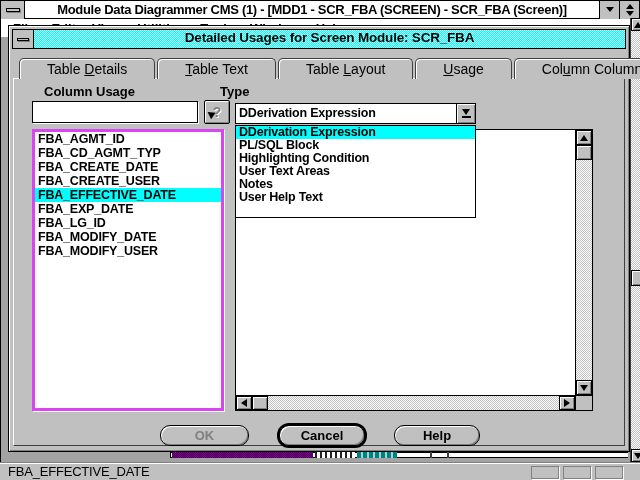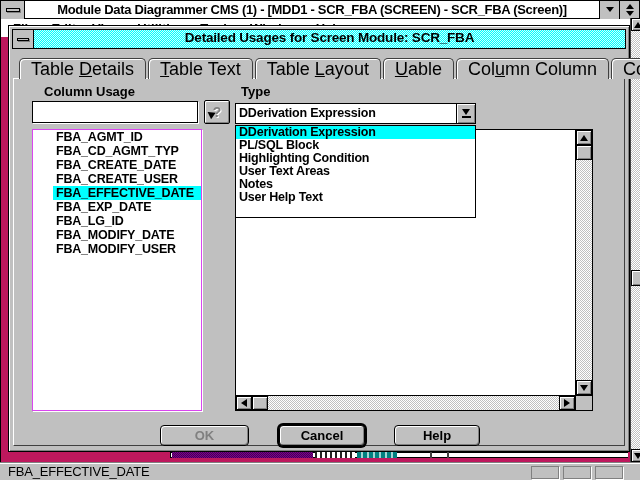--- a/index.html
+++ b/index.html
@@ -2,21 +2,21 @@
 <html><head>
 <meta charset="utf-8">
 <style>
   * { margin:0; padding:0; box-sizing:border-box; }
   html,body { width:640px; height:480px; overflow:hidden; }
   body {
     font-family:"Liberation Sans","DejaVu Sans",sans-serif;
     background:#c0c0c0;
     position:relative;
   }
-  .screen { position:absolute; inset:0; width:640px; height:480px; background:#be185d; box-shadow: inset 0 0 0 1px #000; }
+  .screen { position:absolute; inset:0; width:640px; height:480px; background:#a3a3a3; box-shadow: inset 0 0 0 1px #000; }
 
   
   .app-titlebar { position:absolute; left:1px; top:1px; width:638px; height:18px; background:#fff; border-bottom:1px solid #000; display:flex; align-items:center; }
   .sysbox { width:24px; height:18px; background:#c0c0c0; border-right:1px solid #000; display:flex; align-items:center; justify-content:center; flex:none; }
   .sysbar { width:14px; height:4px; background:#c0c0c0; border:1px solid #000; box-shadow:1px 1px 0 #808080; }
   .app-title { flex:1; text-align:center; font-weight:bold; font-size:13px; letter-spacing:-0.3px; white-space:nowrap; overflow:hidden; color:#000; }
   .tb-btn { width:20px; height:18px; background:#c0c0c0; border-left:1px solid #000; display:flex; flex-direction:column; align-items:center; justify-content:center; flex:none; cursor:default; }
   .tri-dn { width:0; height:0; border-left:4px solid transparent; border-right:4px solid transparent; border-top:5px solid #000; }
   .tri-up { width:0; height:0; border-left:4px solid transparent; border-right:4px solid transparent; border-bottom:5px solid #000; }
   .tb-btn .gap { height:2px; }
@@ -40,34 +40,34 @@
   
   .dialog { position:absolute; left:8px; top:25px; width:622px; height:427px; background:#c0c0c0; border:1px solid #000; box-shadow:inset 1px 1px 0 #fff, inset -1px -1px 0 #808080; z-index:5; }
   .dlg-titlebar { position:absolute; left:3px; top:3px; width:614px; height:20px; display:flex; }
   .dlg-sysbox { width:22px; height:20px; background:#c0c0c0; border:1px solid #000; display:flex; align-items:center; justify-content:center; flex:none; }
   .dlg-sysbox .sysbar { width:12px; height:3px; }
   .dlg-titlecyan { flex:1; border:1px solid #000; border-left:none; background:conic-gradient(#00ffff 25%,#ccffff 0 50%,#00ffff 0 75%,#ccffff 0); background-size:2px 2px; display:flex; justify-content:center; }
   .dlg-title { font-weight:bold; font-size:13.5px; color:#000; letter-spacing:-0.2px; }
 
   
   .tabs { position:absolute; left:10px; top:29px; width:606px; height:24px; display:flex; align-items:flex-end; z-index:3; }
-  .tab { height:21px; background:#c0c0c0; border:1px solid #404040; border-bottom:none; border-radius:5px 5px 0 0; box-shadow:inset 1px 1px 0 #fff; font-size:18px; color:#000; padding:0 11px; display:flex; align-items:center; margin-right:2px; white-space:nowrap; }
+  .tab { height:21px; background:#c0c0c0; border:1px solid #404040; border-bottom:none; border-radius:5px 5px 0 0; box-shadow:inset 1px 1px 0 #fff; font-size:14px; color:#000; padding:0 27px; display:flex; align-items:center; margin-right:2px; white-space:nowrap; }
   .tab.active { height:24px; font-weight:bold; font-size:13px; z-index:4; padding:0 12px; }
   .mn { text-decoration:underline; }
 
   
   .panel { position:absolute; left:4px; top:52px; width:612px; height:368px; background:#c0c0c0; border:1px solid #404040; border-top-color:#fff; border-left-color:#fff; z-index:2; }
   .lbl { position:absolute; font-weight:bold; font-size:13px; color:#000; }
 
   .win-input { position:absolute; left:18px; top:22px; width:166px; height:22px; background:#fff; border:1px solid #000; box-shadow:1px 1px 0 #fff; font:bold 13px "Liberation Sans",sans-serif; padding:0 3px; }
   .lov-btn { position:absolute; left:190px; top:21px; width:26px; height:24px; background:#c0c0c0; border:1px solid #000; border-radius:2px; box-shadow:inset 1px 1px 0 #fff, inset -1px -1px 0 #808080; display:flex; align-items:center; justify-content:center; }
   .lov-glyph { position:relative; font-weight:bold; font-size:14px; color:#808080; text-shadow:1px 1px 0 #fff; }
   .lov-glyph::after { content:""; position:absolute; left:-6px; top:6px; width:0; height:0; border-top:4px solid transparent; border-bottom:4px solid transparent; border-right:7px solid #000; transform:rotate(35deg); }
 
-  .listbox { position:absolute; left:18px; top:50px; width:170px; height:282px; background:#fff; border:1px solid #d946ef; box-shadow:1px 1px 0 #fff; overflow:hidden;padding-left:20px; }
+  .listbox { position:absolute; left:18px; top:50px; width:192px; height:282px; background:#fff; border:3px solid #d946ef; box-shadow:1px 1px 0 #fff; overflow:hidden; }
   .list-item { height:14px; line-height:14px; font-weight:bold; font-size:12.5px; letter-spacing:-0.2px; padding-left:3px; white-space:nowrap; color:#000; }
   .list-item.selected { background:#00ffff; }
 
   .combo { position:absolute; left:221px; top:24px; width:241px; height:21px; background:#fff; border:1px solid #000; display:flex; }
   .combo-value { flex:1; font-weight:bold; font-size:12.5px; line-height:19px; padding-left:3px; letter-spacing:-0.2px; white-space:nowrap; overflow:hidden; }
   .combo-btn { width:19px; height:19px; background:#c0c0c0; border-left:1px solid #000; box-shadow:inset 1px 1px 0 #fff, inset -1px -1px 0 #808080; display:flex; flex-direction:column; align-items:center; justify-content:center; flex:none; }
   .combo-btn .bar { width:9px; height:2px; background:#000; margin-top:1px; }
 
   .dropdown { position:absolute; left:221px; top:46px; width:241px; height:93px; background:#fff; border:1px solid #000; z-index:6; overflow:hidden; }
   .dd-item { height:13px; line-height:13px; font-weight:bold; font-size:12.5px; letter-spacing:-0.2px; padding-left:3px; white-space:nowrap; color:#000; }
@@ -83,21 +83,21 @@
   .sb-track-v .sbtn { position:absolute; left:0; width:16px; height:15px; }
   .sb-track-h .sbtn { position:absolute; top:0; width:16px; height:14px; }
   .v-up { top:0; } .v-thumb { top:15px; height:16px; } .v-dn { bottom:0; }
   .h-left { left:0; } .h-thumb { left:16px; width:17px; height:14px; } .h-right { right:0; }
   .arr-u { width:0; height:0; border-left:4px solid transparent; border-right:4px solid transparent; border-bottom:6px solid #000; }
   .arr-d { width:0; height:0; border-left:4px solid transparent; border-right:4px solid transparent; border-top:6px solid #000; }
   .arr-l { width:0; height:0; border-top:4px solid transparent; border-bottom:4px solid transparent; border-right:6px solid #000; }
   .arr-r { width:0; height:0; border-top:4px solid transparent; border-bottom:4px solid transparent; border-left:6px solid #000; }
 
   
-  .btn { position:absolute; top:346px; height:21px; background:#c0c0c0; border:1px solid #000; border-radius:4px; box-shadow:inset 1px 1px 0 #fff, inset -1px -1px 0 #808080; font:bold 13px "Liberation Sans",sans-serif; color:#000; text-align:center; line-height:19px; }
+  .btn { position:absolute; top:346px; height:21px; background:#c0c0c0; border:1px solid #000; border-radius:10px; box-shadow:inset 1px 1px 0 #fff, inset -1px -1px 0 #808080; font:bold 13px "Liberation Sans",sans-serif; color:#000; text-align:center; line-height:19px; }
   .btn-ok { left:146px; width:89px; color:#808080; }
   .btn-cancel { left:265px; width:86px; box-shadow:0 0 0 2px #000, inset 1px 1px 0 #fff, inset -1px -1px 0 #808080; }
   .btn-help { left:380px; width:86px; }
 
   
   .statusbar { position:absolute; left:0; top:462px; width:640px; height:18px; background:#c0c0c0; border-top:1px solid #808080; box-shadow:inset 0 1px 0 #fff; display:flex; align-items:center; z-index:6; }
   .status-text { font-size:13px; color:#000; padding-left:8px; letter-spacing:-0.2px; }
   .status-cell { position:absolute; top:3px; width:28px; height:13px; border:1px solid #808080; box-shadow:1px 1px 0 #fff; }
   .sc1 { left:531px; } .sc2 { left:563px; } .sc3 { left:595px; }
 </style>
@@ -165,21 +165,21 @@
       <div class="tab">
           <span><span>Table </span><span class="mn">D</span><span>etails</span></span>
         </div>
       <div class="tab">
           <span><span></span><span class="mn">T</span><span>able Text</span></span>
         </div>
       <div class="tab">
           <span><span>Table </span><span class="mn">L</span><span>ayout</span></span>
         </div>
       <div class="tab">
-          <span><span></span><span class="mn">U</span><span>able</span></span>
+          <span><span></span><span class="mn">U</span><span>sage</span></span>
         </div>
       <div class="tab">
           <span><span>Col</span><span class="mn">u</span><span>mn Column</span></span>
         </div>
       <div class="tab">
           <span><span>Column Dis</span><span class="mn">p</span><span>lay</span></span>
         </div>
       <div class="tab active">
           <span><span></span><span class="mn">C</span><span>olumn Text</span></span>
         </div>
@@ -200,21 +200,21 @@
         <div class="list-item">FBA_CD_AGMT_TYP</div>
         <div class="list-item">FBA_CREATE_DATE</div>
         <div class="list-item">FBA_CREATE_USER</div>
         <div class="list-item selected">FBA_EFFECTIVE_DATE</div>
         <div class="list-item">FBA_EXP_DATE</div>
         <div class="list-item">FBA_LG_ID</div>
         <div class="list-item">FBA_MODIFY_DATE</div>
         <div class="list-item">FBA_MODIFY_USER</div>
       </div>
 
-      <div class="lbl" style="left:227px; top:5px;text-align:center;">Type</div>
+      <div class="lbl" style="left:206px; top:5px;text-align:center;">Type</div>
 
       <div class="combo">
         <div class="combo-value">DDerivation Expression</div>
         <div class="combo-btn">
           <div class="arr-d"></div>
           <div class="bar"></div>
         </div>
       </div>
 
       <div class="textarea-wrap">

